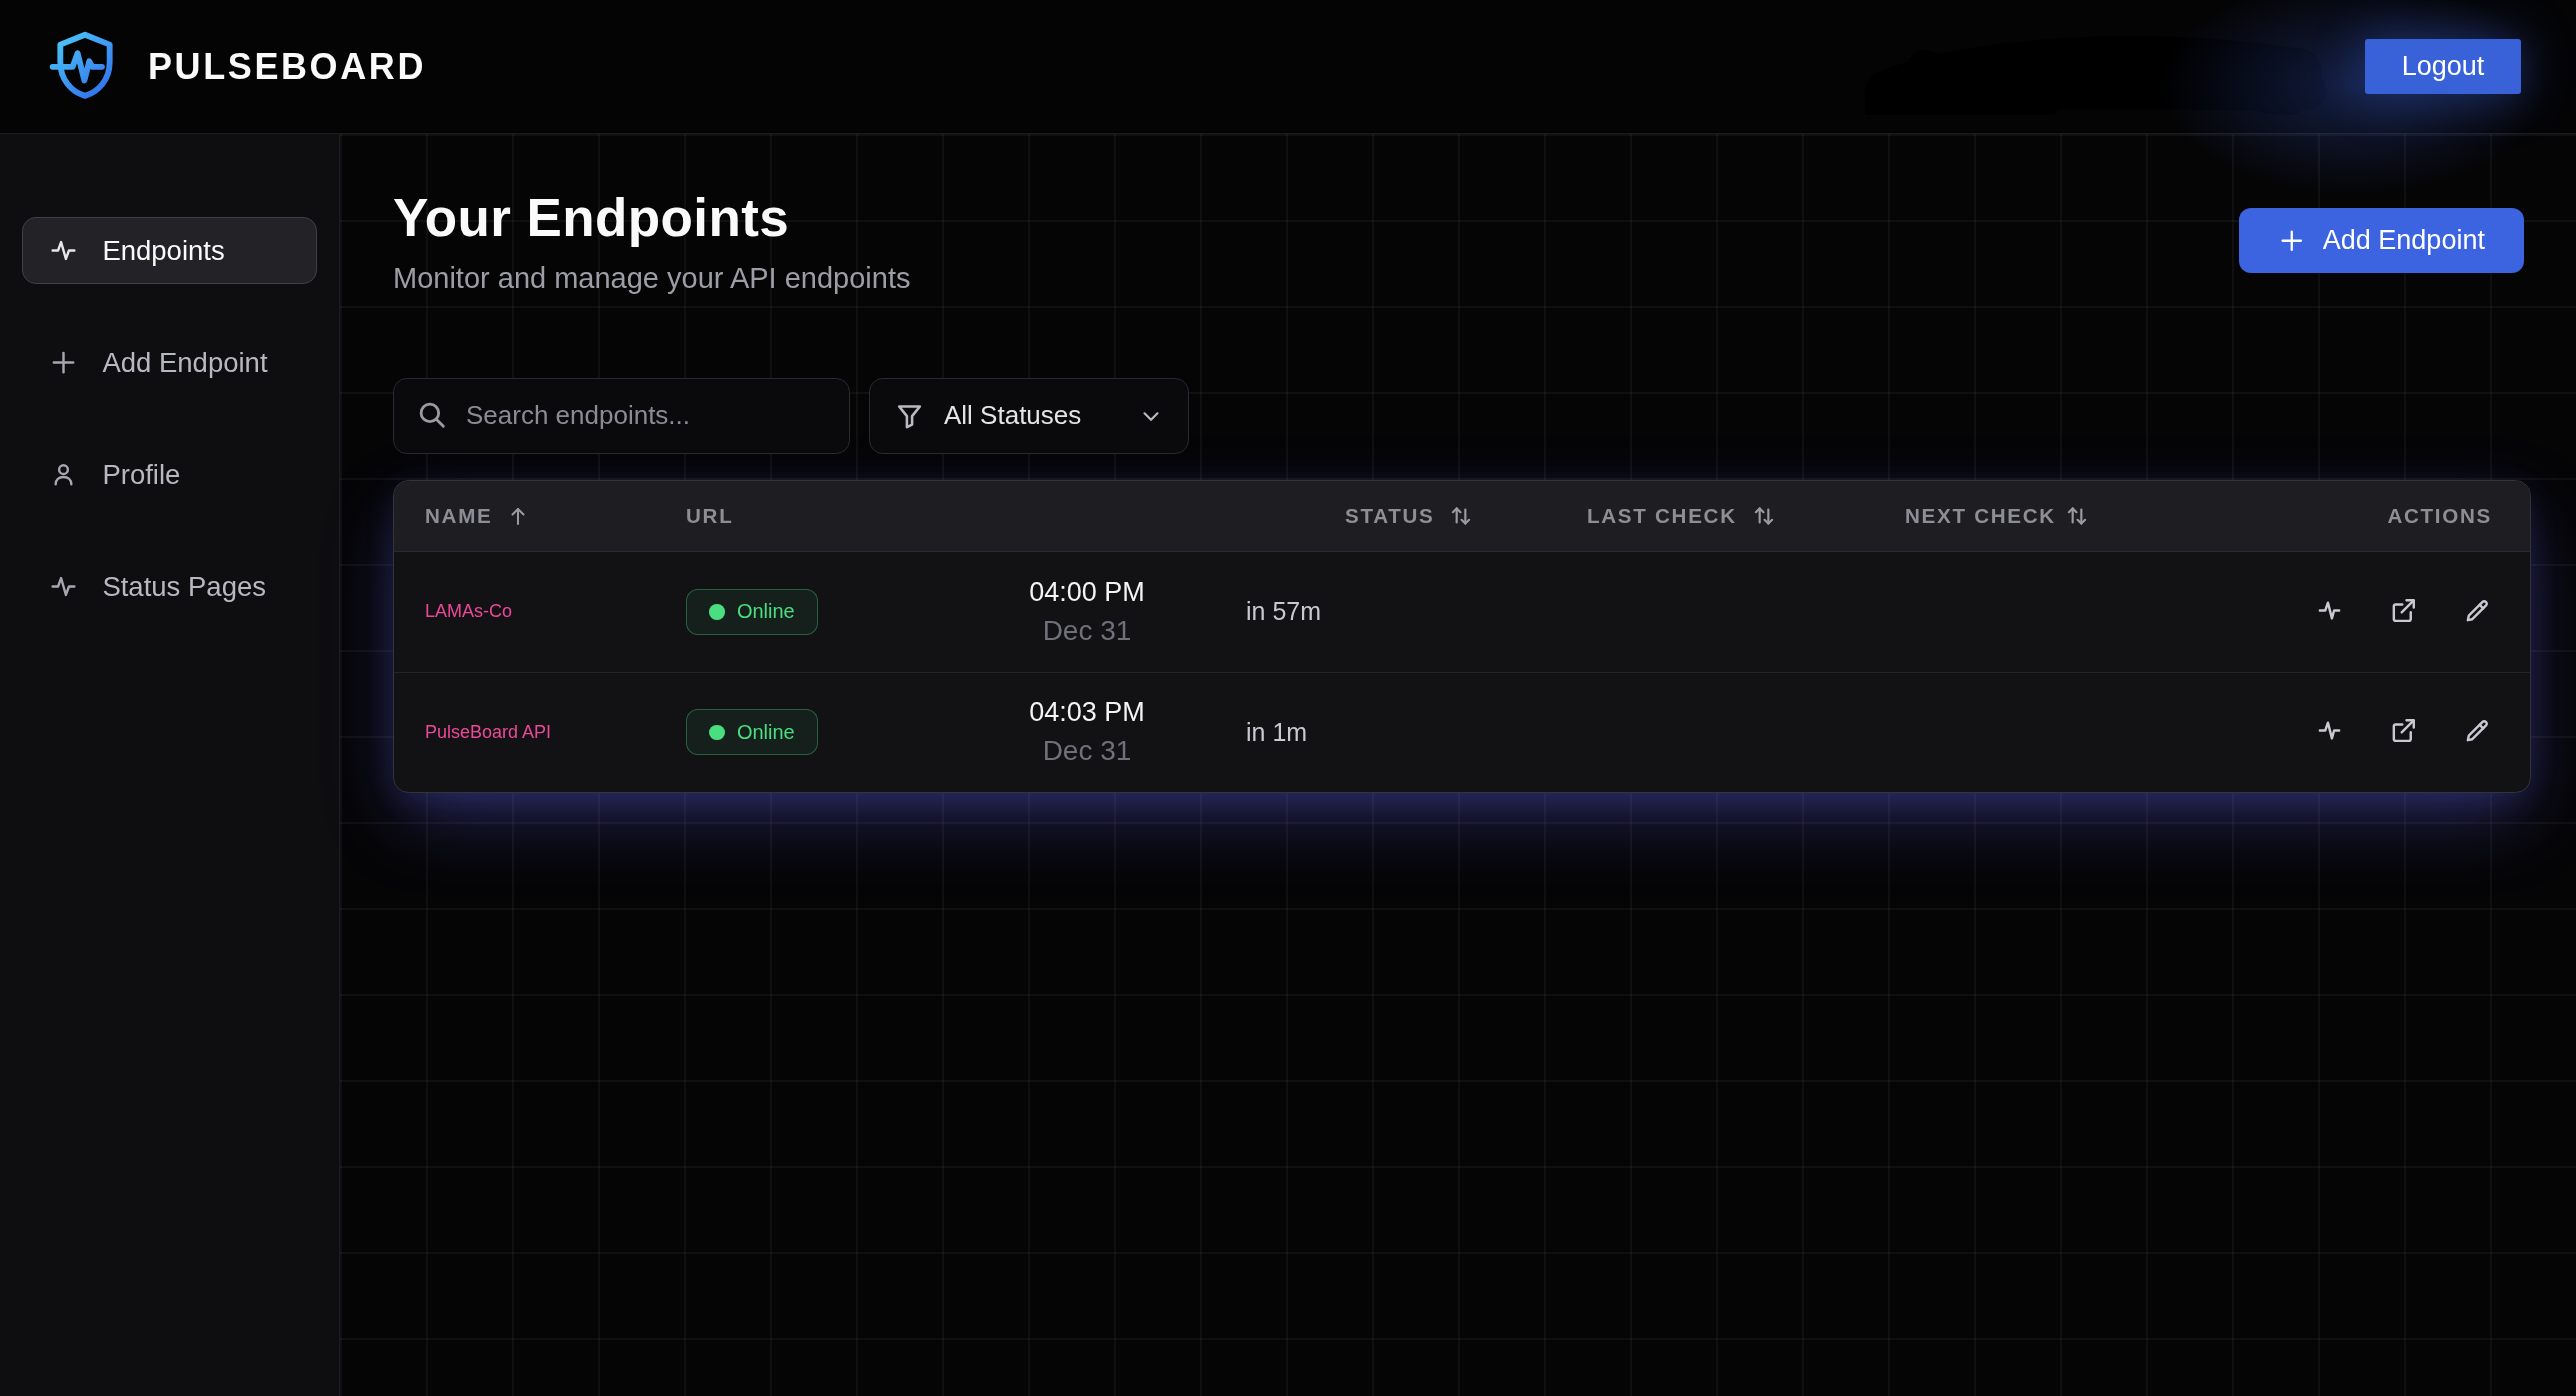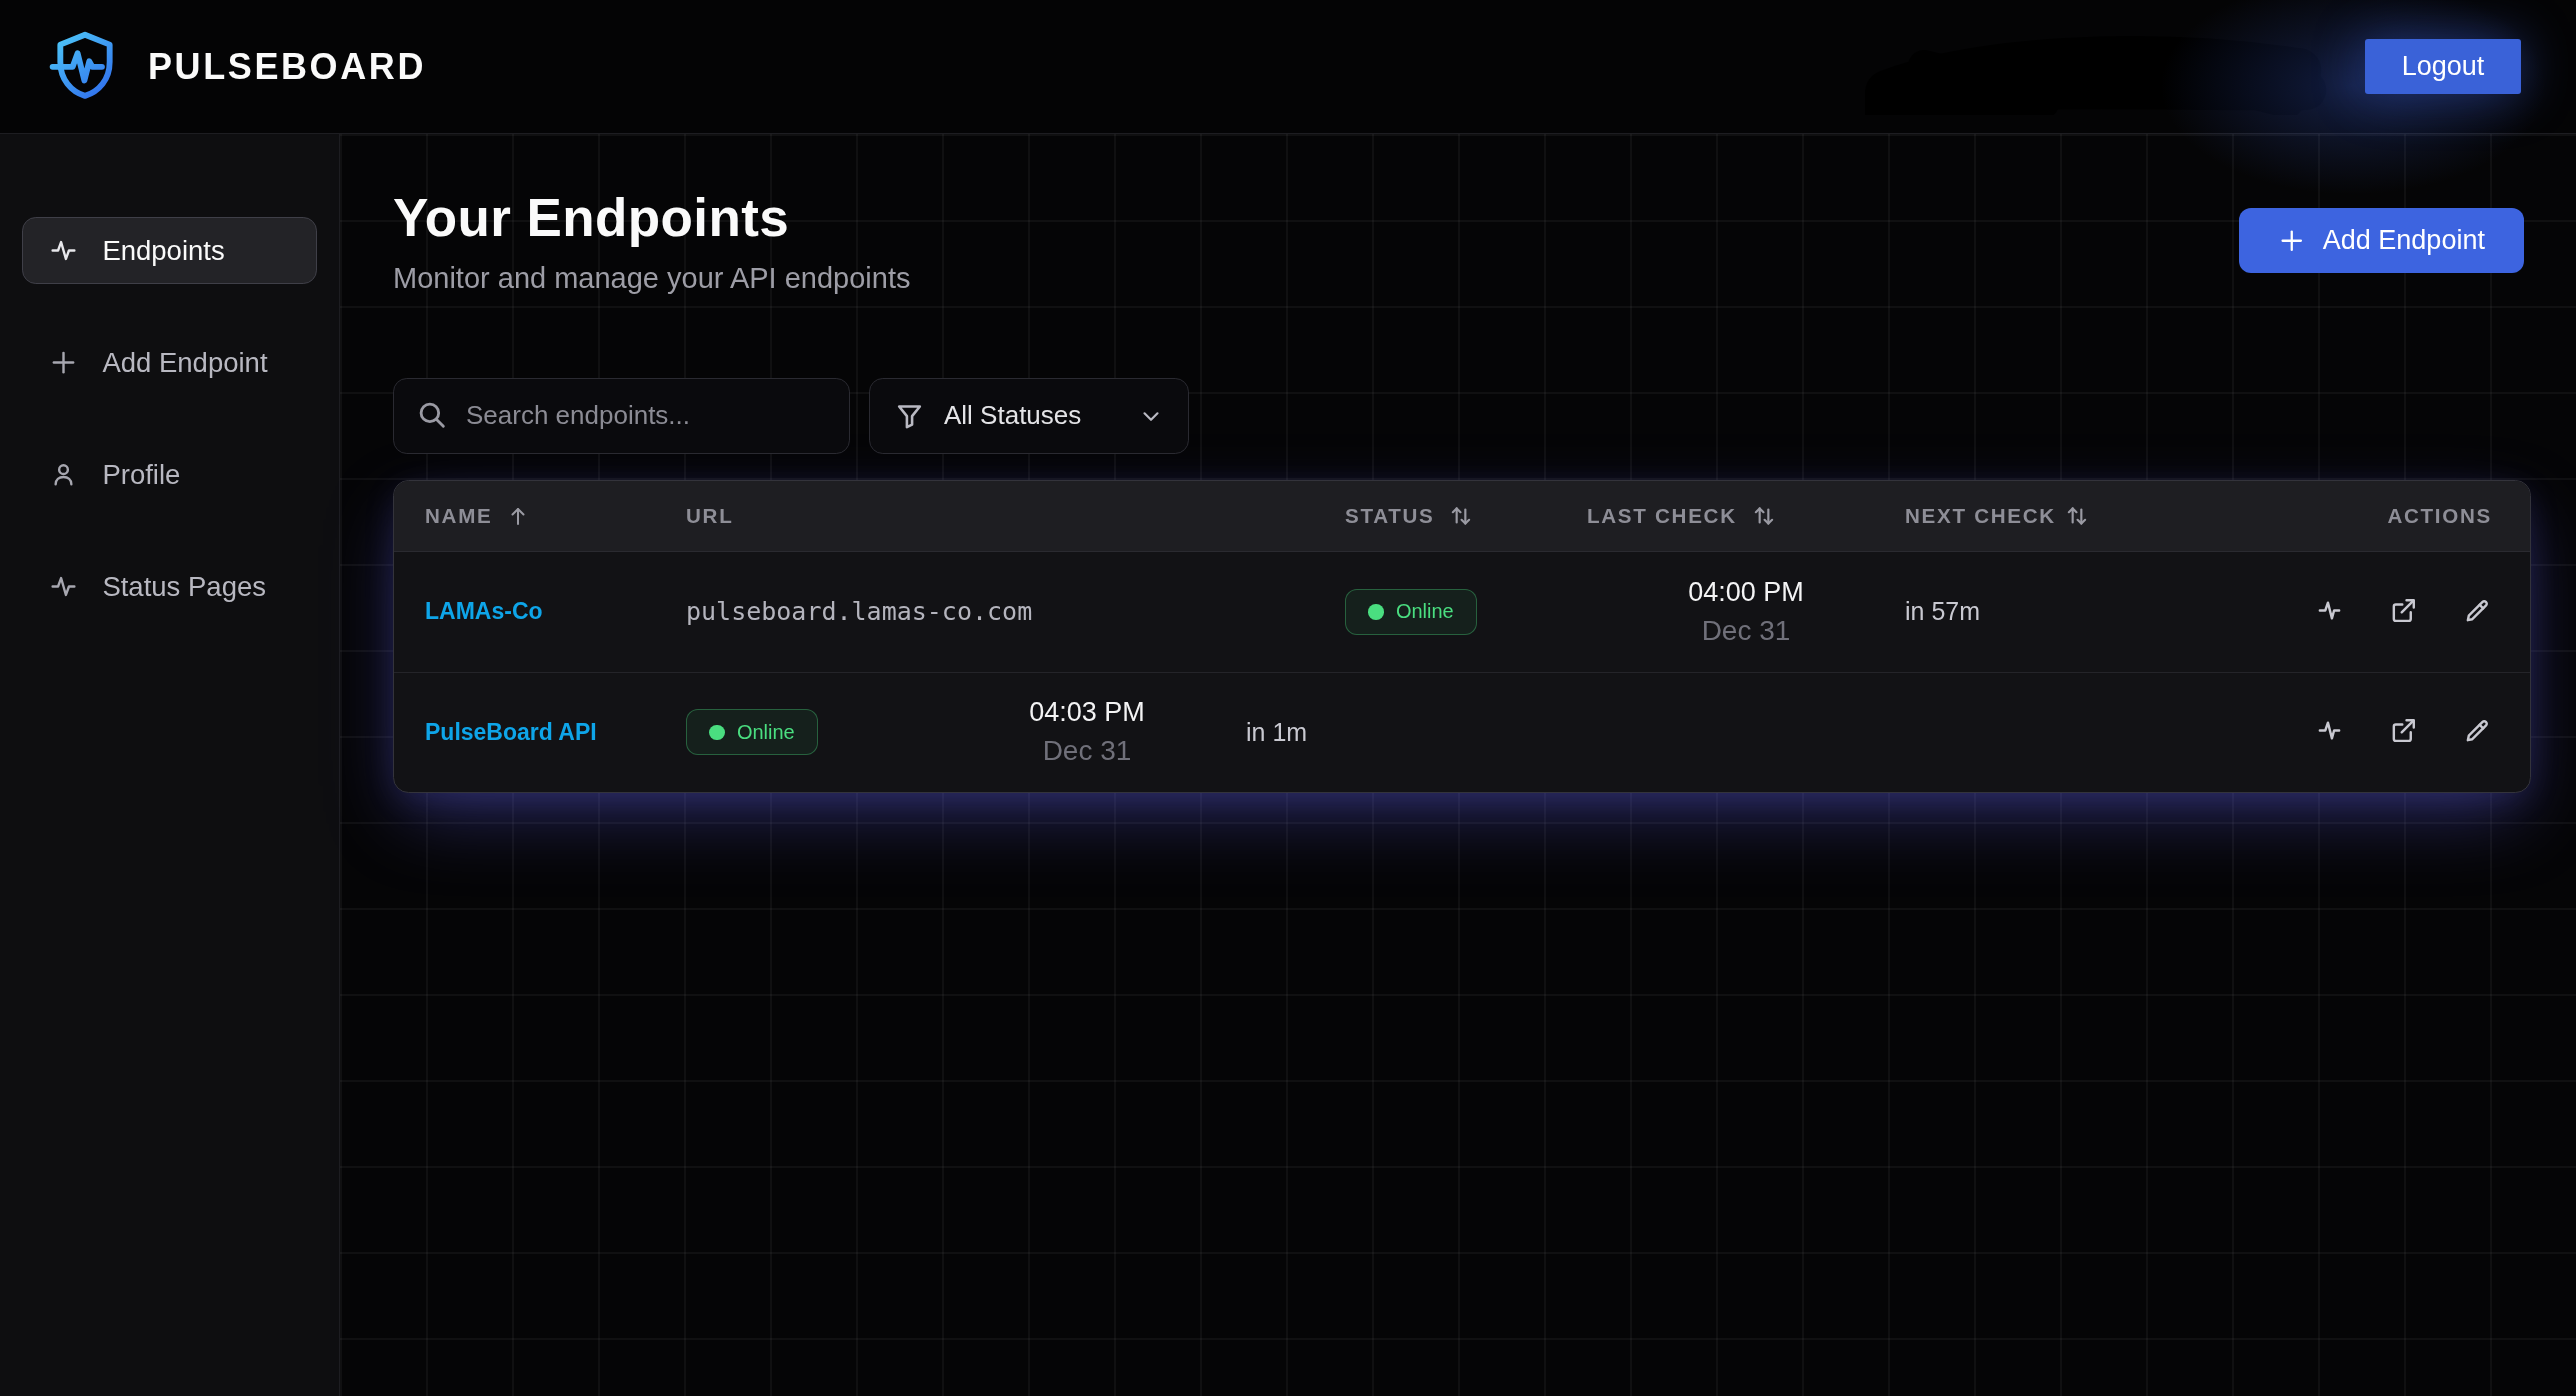--- a/index.html
+++ b/index.html
@@ -146,21 +146,21 @@
   .trow + .trow { border-top:1.7px solid #242429; }
 
   .col-name   { flex:0 0 292px; padding-left:31px; }
   .col-url    { flex:0 0 659px; }
   .col-status { flex:0 0 242px; }
   .col-last   { flex:0 0 318px;text-align:center; }
   .col-next   { flex:1;gap:8px; }
   .col-actions{ flex:0 0 258px; display:flex; justify-content:flex-end; gap:45px; padding-right:38px; }
   .thead .col-actions { justify-content:flex-end; }
 
-  .ep-name { font-size:23px; font-weight:700; color:#0ea5e9; }
+  .ep-name { font-size:18px; font-weight:400; color:#ec4899; }
   .ep-url  { font-family:"DejaVu Sans Mono", monospace; font-size:25px; color:#b4b4bd; }
 
   .badge {
     display:inline-flex; align-items:center; gap:12px;
     height:46px; padding:0 22.4px;
     border:1.7px solid rgba(74,222,128,0.35);
     border-radius:12px;
     background:rgba(74,222,128,0.07);
     color:#4ade80; font-size:20px;
   }
@@ -349,21 +349,20 @@
               </svg>
           </span>
         </div>
         <div class="th col-actions">
           <span>ACTIONS</span>
         </div>
       </div>
 
       <div class="trow">
         <div class="col-name"><span class="ep-name">LAMAs-Co</span></div>
-        <div class="col-url"><span class="ep-url">pulseboard.lamas-co.com</span></div>
         <div class="col-status">
           <span class="badge">
             <span class="dot"></span>
             <span>Online</span>
           </span>
         </div>
         <div class="col-last">
           <div class="time-main">04:00 PM</div>
           <div class="time-sub">Dec 31</div>
         </div>

